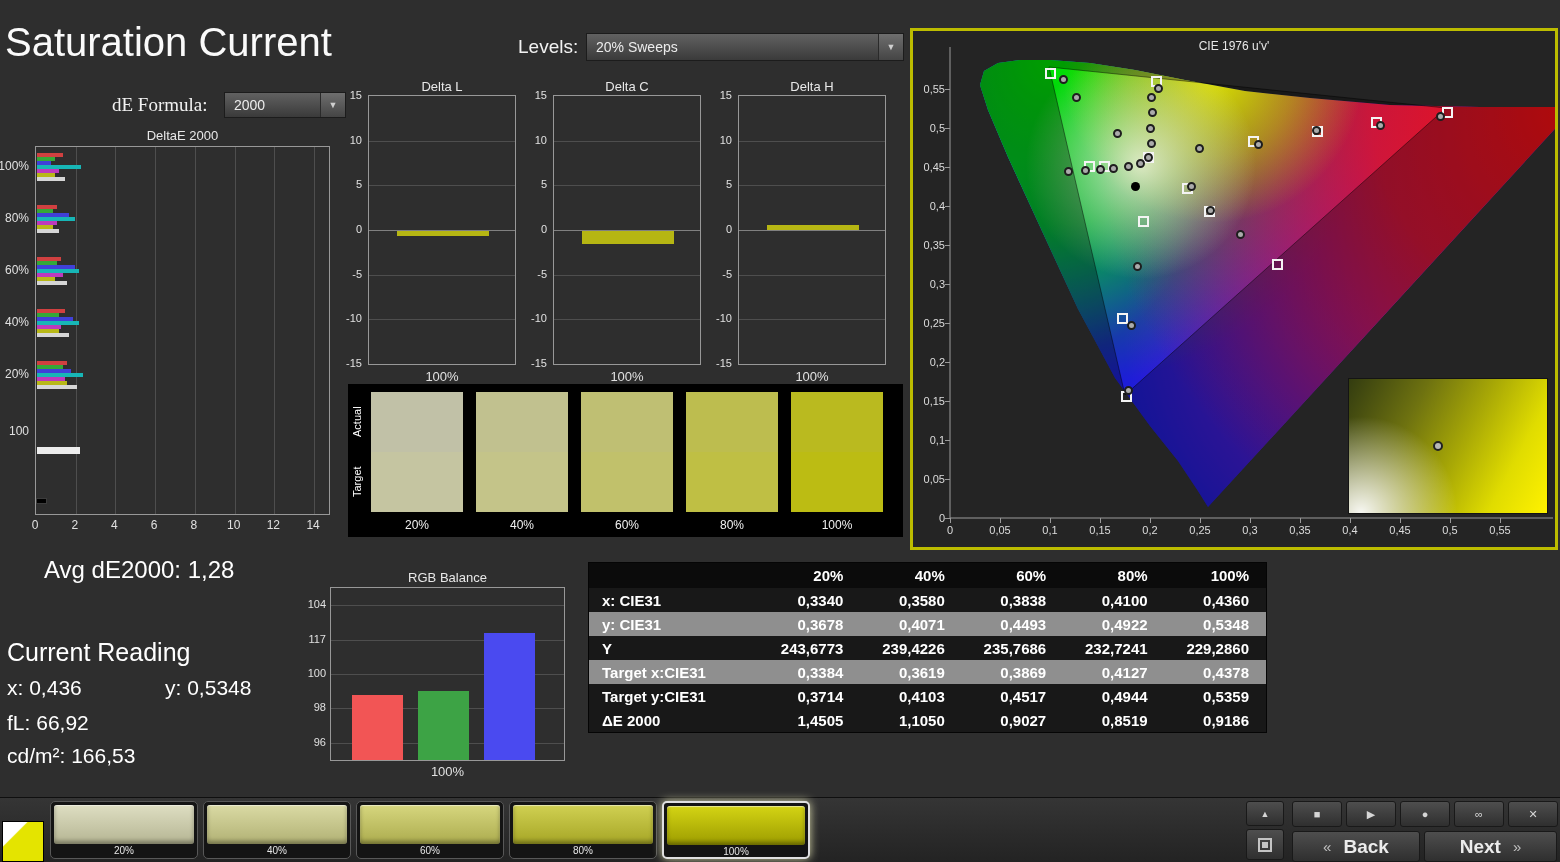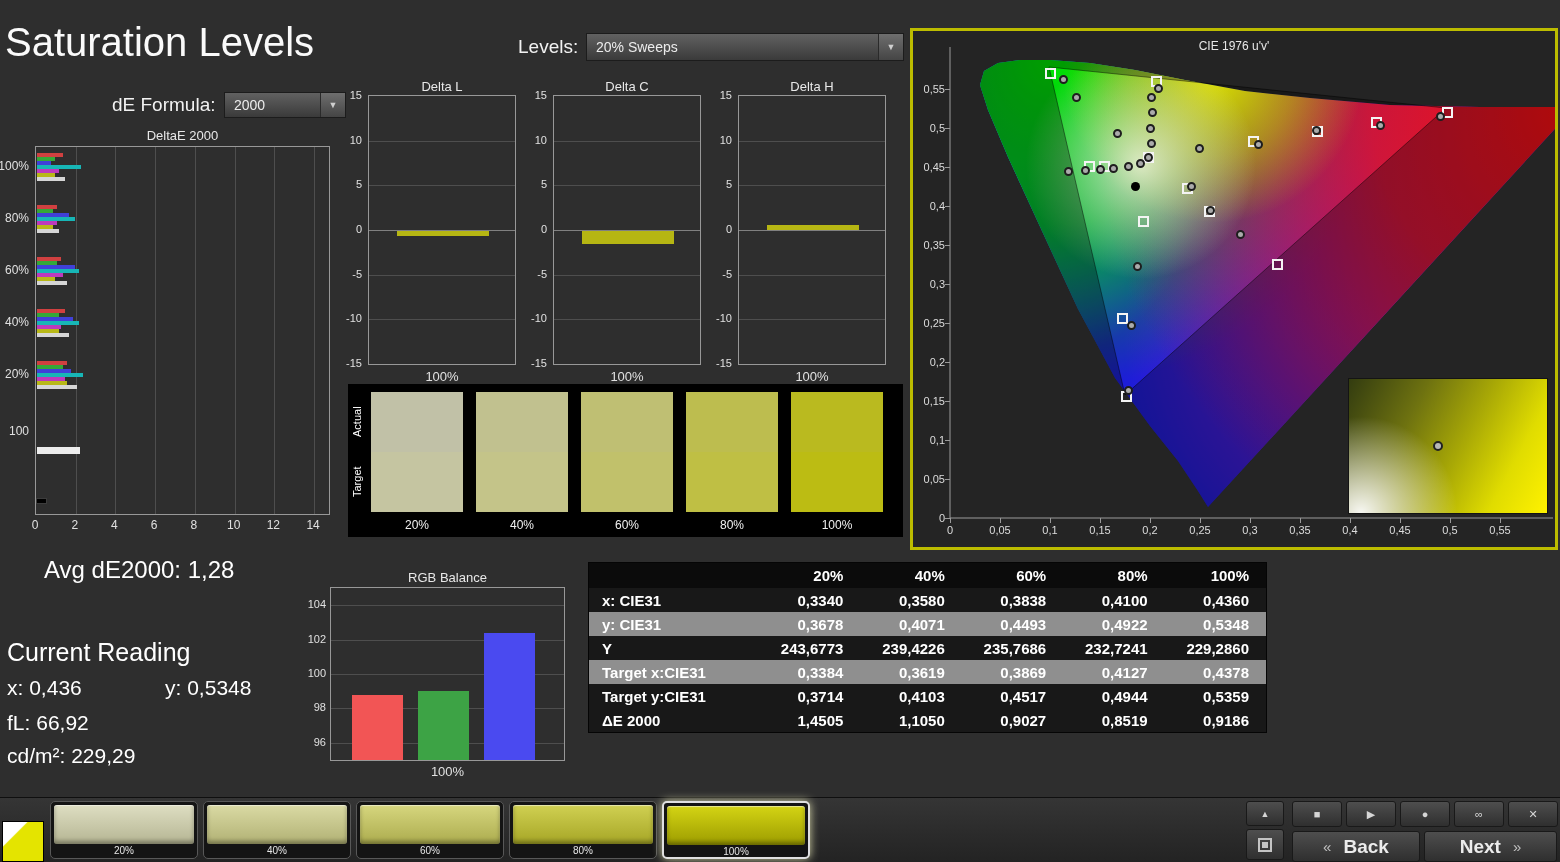--- a/index.html
+++ b/index.html
@@ -3,21 +3,21 @@
 <meta charset="utf-8">
 <style>
   html,body{margin:0;padding:0;background:#2e2e2e;}
   .page{position:relative;width:1560px;height:862px;background:#2e2e2e;overflow:hidden;
         font-family:"Liberation Sans",sans-serif;color:#fff;}
   .abs{position:absolute;}
 
   .page-title{left:5px;top:20px;font-size:40px;color:#fafafa;}
   .ui-label{font-size:19px;color:#f2f2f2;}
   .levels-label{left:518px;top:36px;}
-  .de-label{left:112px;top:94px;}
+  .de-label{left:112px;top:94px;font-family:Liberation Serif, serif;}
   .dropdown{background:linear-gradient(#616161,#3a3a3a);border:1px solid #1c1c1c;display:flex;
             align-items:center;color:#ececec;font-size:14px;box-sizing:border-box;cursor:pointer;}
   .levels-dd{left:586px;top:33px;width:318px;height:28px;}
   .de-dd{left:224px;top:92px;width:122px;height:26px;}
   .dd-value{flex:1;padding:0 9px;white-space:nowrap;overflow:hidden;}
   .dd-arrow{width:24px;align-self:stretch;display:flex;align-items:center;justify-content:center;
             font-size:9px;color:#cfcfcf;background:linear-gradient(#6e6e6e,#454545);border-left:1px solid #2a2a2a;}
 
   .chart-title{color:#e8e8e8;font-size:13px;text-align:center;}
   .frame{border:1px solid #989898;box-sizing:border-box;}
@@ -116,21 +116,21 @@
   .nav-btn{position:absolute;top:33px;height:31px;font-size:19px;font-weight:bold;color:#ececec;gap:12px;}
   .back-btn{left:1292px;width:128px;}
   .next-btn{left:1424px;width:133px;}
   .chev{font-size:15px;color:#c0c0c0;font-weight:normal;}
 </style>
 </head>
 <body>
 
 <div class="page">
 
-  <div class="abs page-title">Saturation Levels</div>
+  <div class="abs page-title">Saturation Current</div>
 
   <div class="abs ui-label de-label">dE Formula:</div>
   <div class="abs dropdown de-dd">
     <span class="dd-value">2000</span>
     <span class="dd-arrow">▼</span>
   </div>
 
   <div class="abs ui-label levels-label">Levels:</div>
   <div class="abs dropdown levels-dd">
     <span class="dd-value">20% Sweeps</span>
@@ -442,36 +442,36 @@
         <div class="inset-marker" style="left: 84.1px; top: 62px;"></div>
       </div>
     </div>
   </div>
 
   <div class="abs stat stat-avg"><span>Avg dE2000:</span> <span>1,28</span></div>
   <div class="abs stat stat-cur">Current Reading</div>
   <div class="abs stat stat-x"><span>x:</span> <span>0,436</span></div>
   <div class="abs stat stat-y"><span>y:</span> <span>0,5348</span></div>
   <div class="abs stat stat-fl"><span>fL:</span> <span>66,92</span></div>
-  <div class="abs stat stat-cd"><span>cd/m²:</span> <span>229,29</span></div>
+  <div class="abs stat stat-cd"><span>cd/m²:</span> <span>166,53</span></div>
 
   <div class="abs chart-title rgb-title">RGB Balance</div>
   <div class="abs frame rgb-frame">
       <div class="hgrid" style="top: 17.2px;"></div>
       <div class="hgrid" style="top: 51.6px;"></div>
       <div class="hgrid" style="top: 86px;"></div>
       <div class="hgrid" style="top: 120.4px;"></div>
       <div class="hgrid" style="top: 154.8px;"></div>
       <div class="rgb-bar" style="left: 21px; top: 106.64px; height: 65.36px; background: rgb(242, 85, 85);"></div>
       <div class="rgb-bar" style="left: 87px; top: 103.2px; height: 68.8px; background: rgb(61, 163, 69);"></div>
       <div class="rgb-bar" style="left: 153px; top: 44.72px; height: 127.28px; background: rgb(74, 74, 240);"></div>
     </div>
   <div class="abs rgb-yticks">
       <div class="delta-ylab" style="top: 10.2px;">104</div>
-      <div class="delta-ylab" style="top: 44.6px;">102</div>
+      <div class="delta-ylab" style="top: 44.6px;">117</div>
       <div class="delta-ylab" style="top: 79px;">100</div>
       <div class="delta-ylab" style="top: 113.4px;">98</div>
       <div class="delta-ylab" style="top: 147.8px;">96</div>
     </div>
   <div class="abs rgb-xlabel">100%</div>
 
   <div class="abs results-table">
       <div class="trow thead">
         <div class="tcell tlabel"></div>
         <div class="tcell tval">20%</div>

